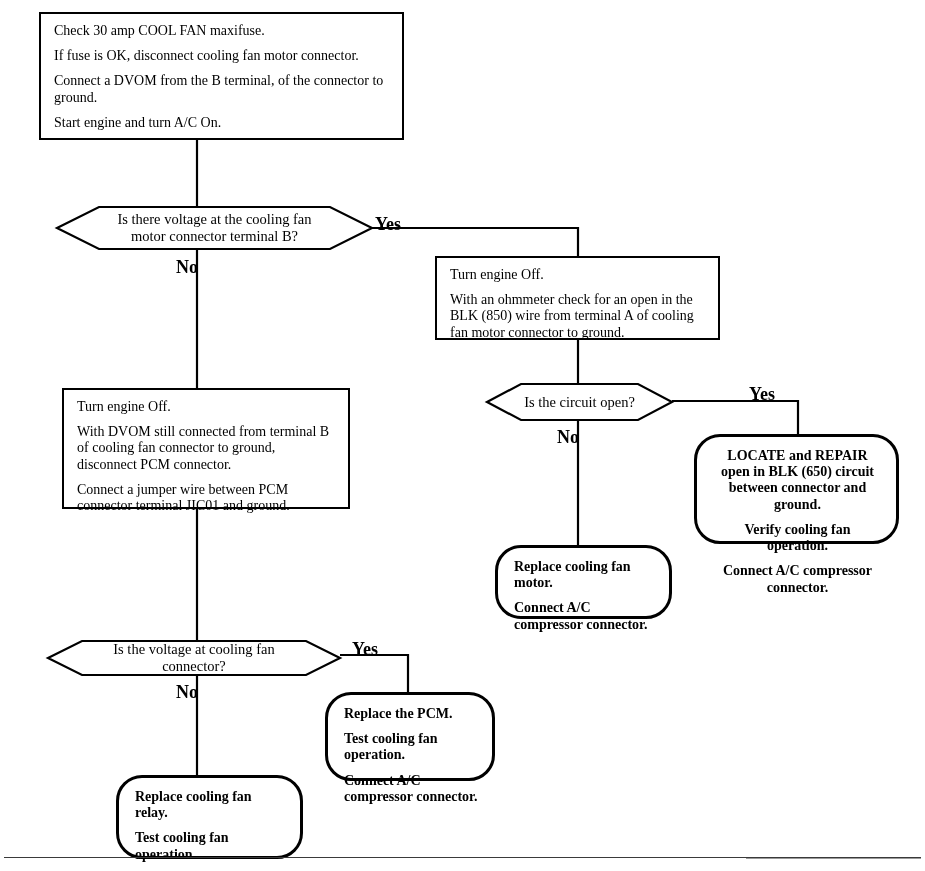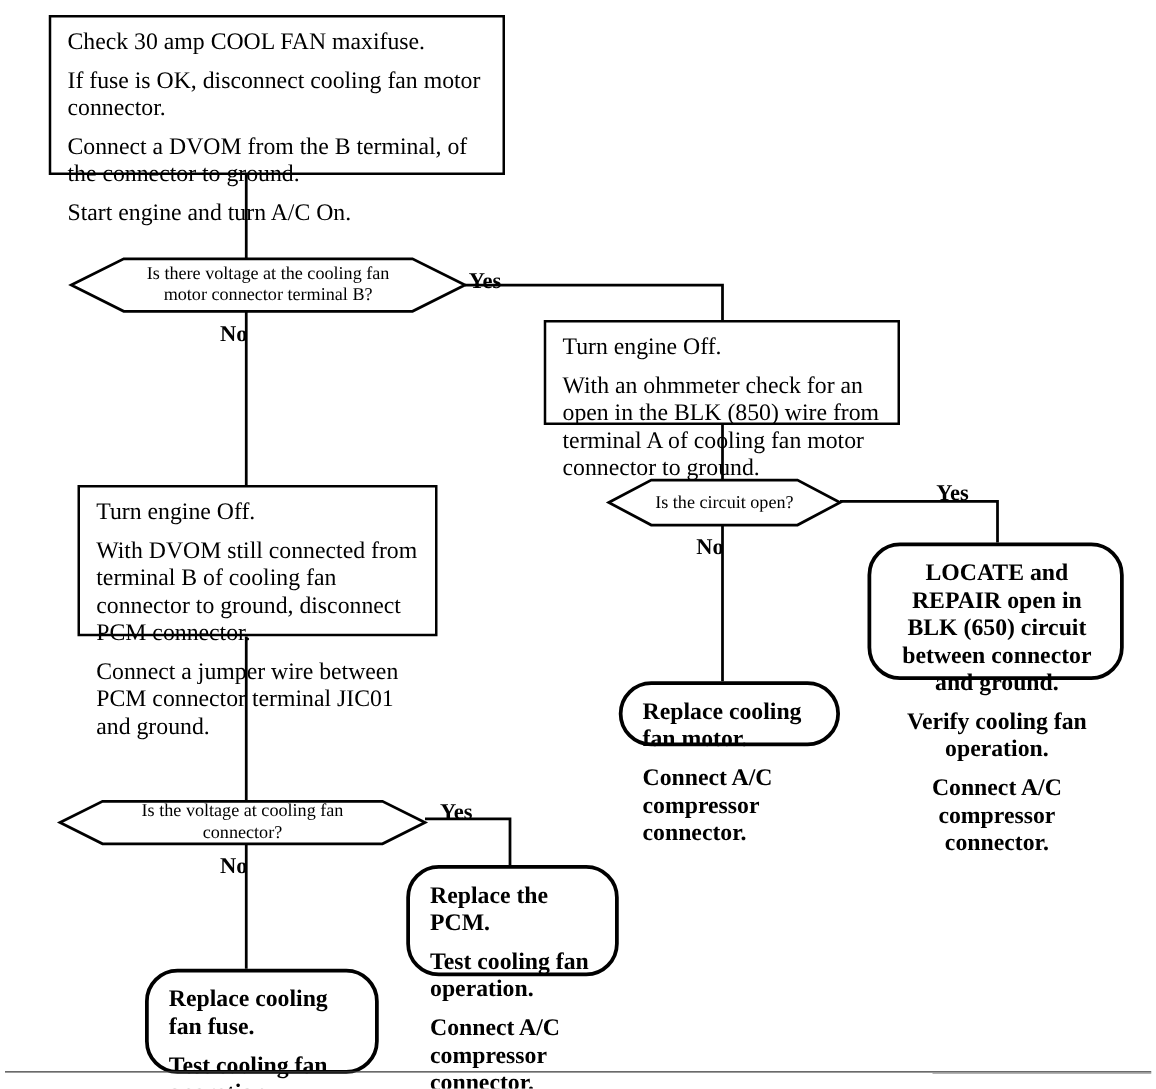--- a/index.html
+++ b/index.html
@@ -30,21 +30,21 @@
   }
   
   .rect-box {
     border: 2px solid #000;
     background: #fff;
     padding: 9px 11px 9px 13px;
   }
   .rect-box p,
   .round-box p {
     margin: 0 0 9px 0;
-    font-size: 19px;
+    font-size: 14px;
     line-height: 1.16;
   }
   .rect-box p:last-child,
   .round-box p:last-child {
     margin-bottom: 0;
   }
   
   .round-box {
     border: 3px solid #000;
     border-radius: 26px;
@@ -158,21 +158,21 @@
   </div>
   <div class="branch-label" style="left:749px; top:385px;">Yes</div>
   <div class="branch-label" style="left:557px; top:428px;">No</div>
 
   <div class="node round-box bold" style="left:694px; top:434px; width:205px; height:110px;text-align:center;">
     <p>LOCATE and REPAIR open in BLK (650) circuit between connector and ground.</p>
     <p>Verify cooling fan operation.</p>
     <p>Connect A/C compressor connector.</p>
   </div>
 
-  <div class="node round-box bold" style="left:495px; top:545px; width:177px; height:52px;">
+  <div class="node round-box bold" style="left:495px; top:545px; width:177px; height:74px;">
     <p>Replace cooling fan motor.</p>
     <p>Connect A/C compressor connector.</p>
   </div>
 
   <div class="node rect-box" style="left:62px; top:388px; width:288px; height:121px;">
     <p>Turn engine Off.</p>
     <p>With DVOM still connected from terminal B of cooling fan connector to ground, disconnect PCM connector.</p>
     <p>Connect a jumper wire between PCM connector terminal JIC01 and ground.</p>
   </div>
 
@@ -185,21 +185,21 @@
   <div class="branch-label" style="left:352px; top:640px;">Yes</div>
   <div class="branch-label" style="left:176px; top:683px;">No</div>
 
   <div class="node round-box bold" style="left:325px; top:692px; width:170px; height:89px;">
     <p>Replace the PCM.</p>
     <p>Test cooling fan operation.</p>
     <p>Connect A/C compressor connector.</p>
   </div>
 
   <div class="node round-box bold" style="left:116px; top:775px; width:187px; height:84px;">
-    <p>Replace cooling fan fuse.</p>
+    <p>Replace cooling fan relay.</p>
     <p>Test cooling fan operation.</p>
 
   </div>
 
   <div class="footer-rule"></div>
   <div class="footer-rule seg2"></div>
 
 </div>
 
 </body></html>

